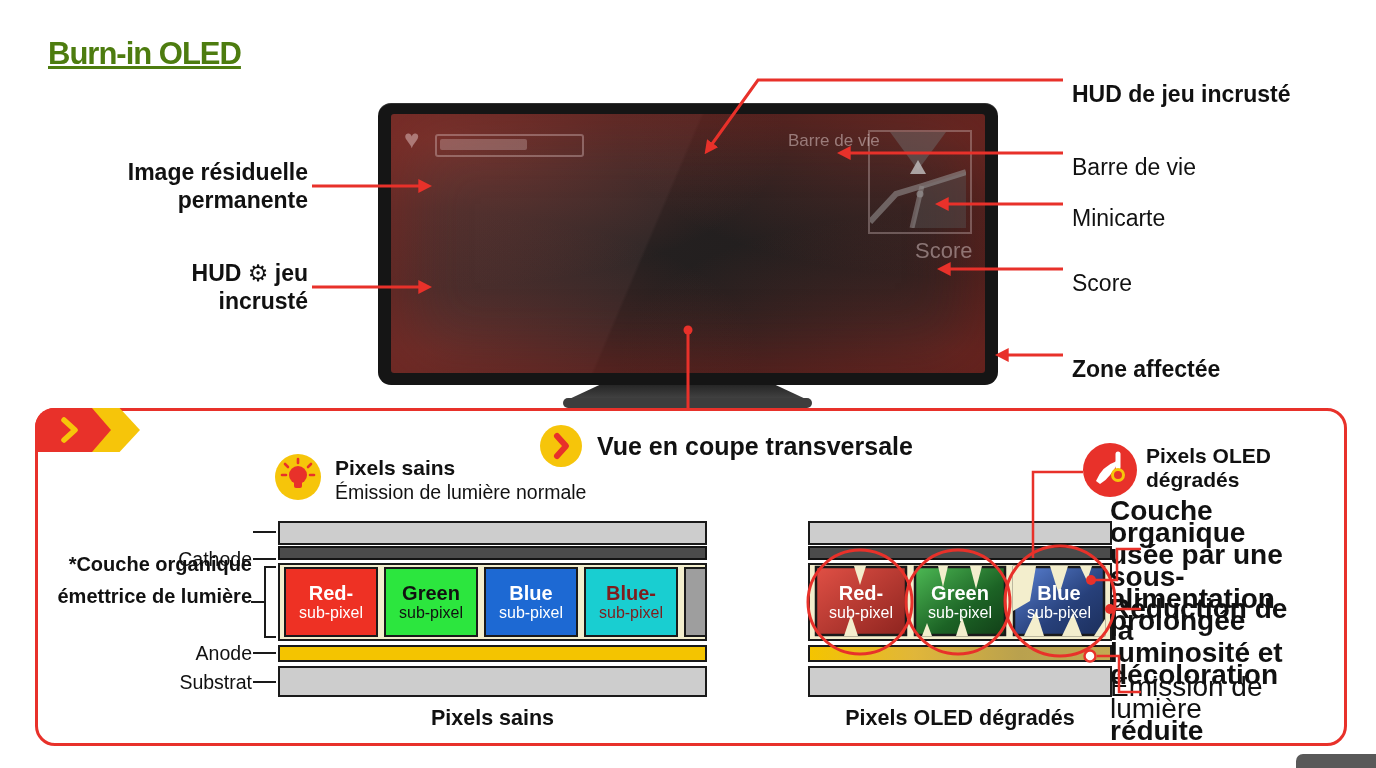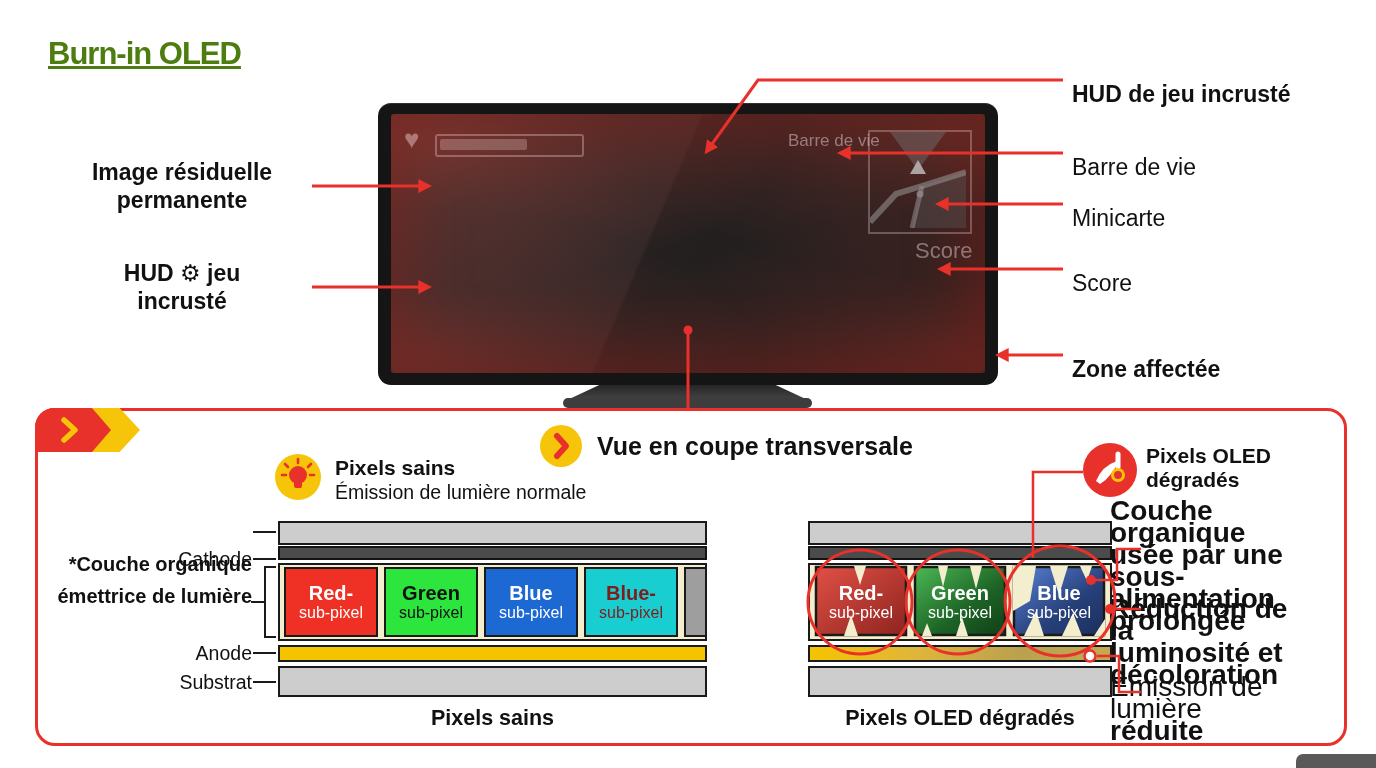--- a/index.html
+++ b/index.html
@@ -28,21 +28,21 @@
   .hbar-fill{left:3px;top:3px;width:87px;height:11px;background:rgba(215,188,188,.33);border-radius:2px;position:absolute;}
   .ghost-barre{left:788px;top:131px;font-size:17px;}
   .minimap{left:868px;top:130px;width:100px;height:100px;border:2px solid rgba(215,195,195,.35);}
   .ghost-score{left:915px;top:238px;font-size:22px;color:rgba(205,185,185,.55);}
   .stand-neck{left:565px;top:385px;width:245px;height:16px;background:linear-gradient(#262626,#474747);
               clip-path:polygon(14% 0,86% 0,100% 100%,0 100%);}
   .stand-base{left:563px;top:398px;width:249px;height:10px;background:#3d3d3d;border-radius:5px;}
 
   
   .co{font-size:23px;line-height:28px;}
-  .co-left{left:56px;width:252px;text-align:center;font-weight:bold;}
+  .co-left{left:56px;width:252px;text-align:right;font-weight:bold;}
   .co-right{left:1072px;margin-top:14px;}
   .bold{font-weight:bold;}
 
   
   .panel{left:35px;top:408px;width:1306px;height:332px;border:3px solid #e8312a;border-radius:20px;background:#fff;}
   .ribbon-yellow{left:80px;top:408px;width:60px;height:44px;background:#f6c50a;
                  clip-path:polygon(0 0,66% 0,100% 50%,66% 100%,0 100%);}
   .ribbon-red{left:35px;top:408px;width:76px;height:44px;background:#e8312a;
               clip-path:path("M19,0 L57,0 L76,22 L57,44 L0,44 L0,19 A19,19 0 0 1 19,0 Z");}
   .hdr-circle{width:42px;height:42px;border-radius:50%;background:#f6c50a;}

